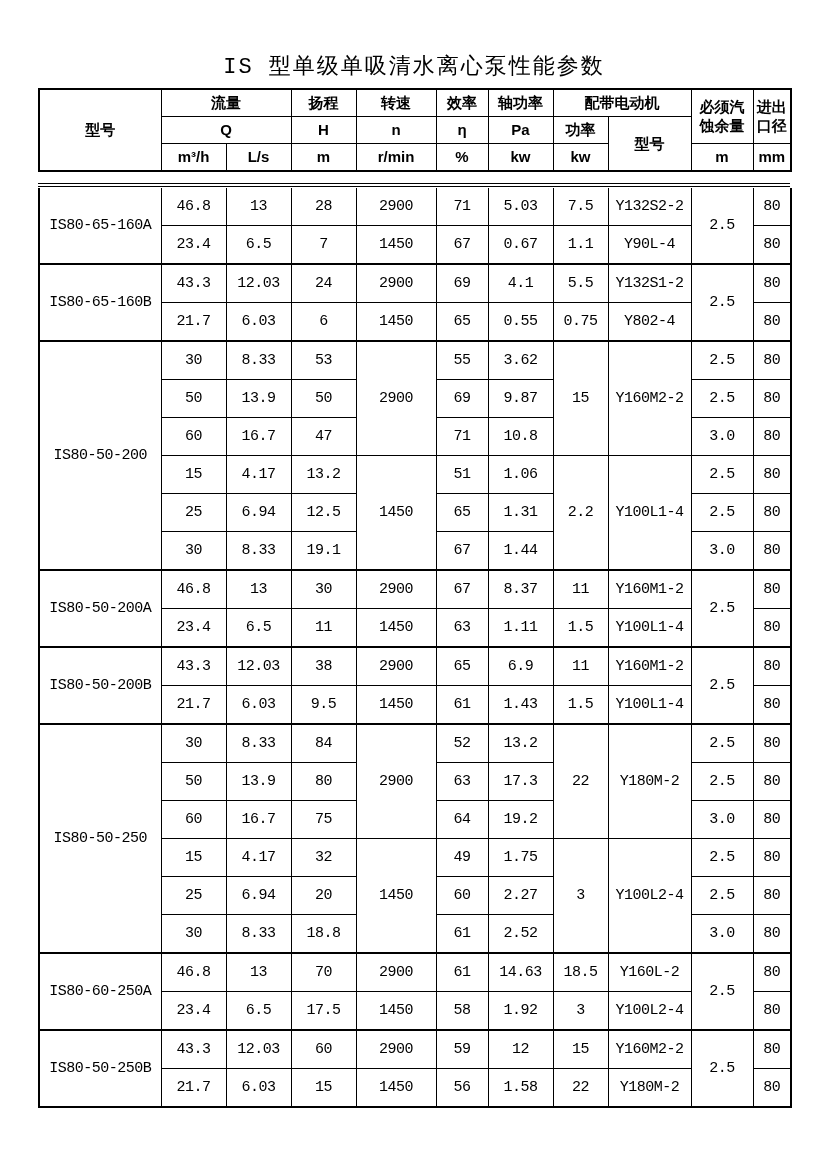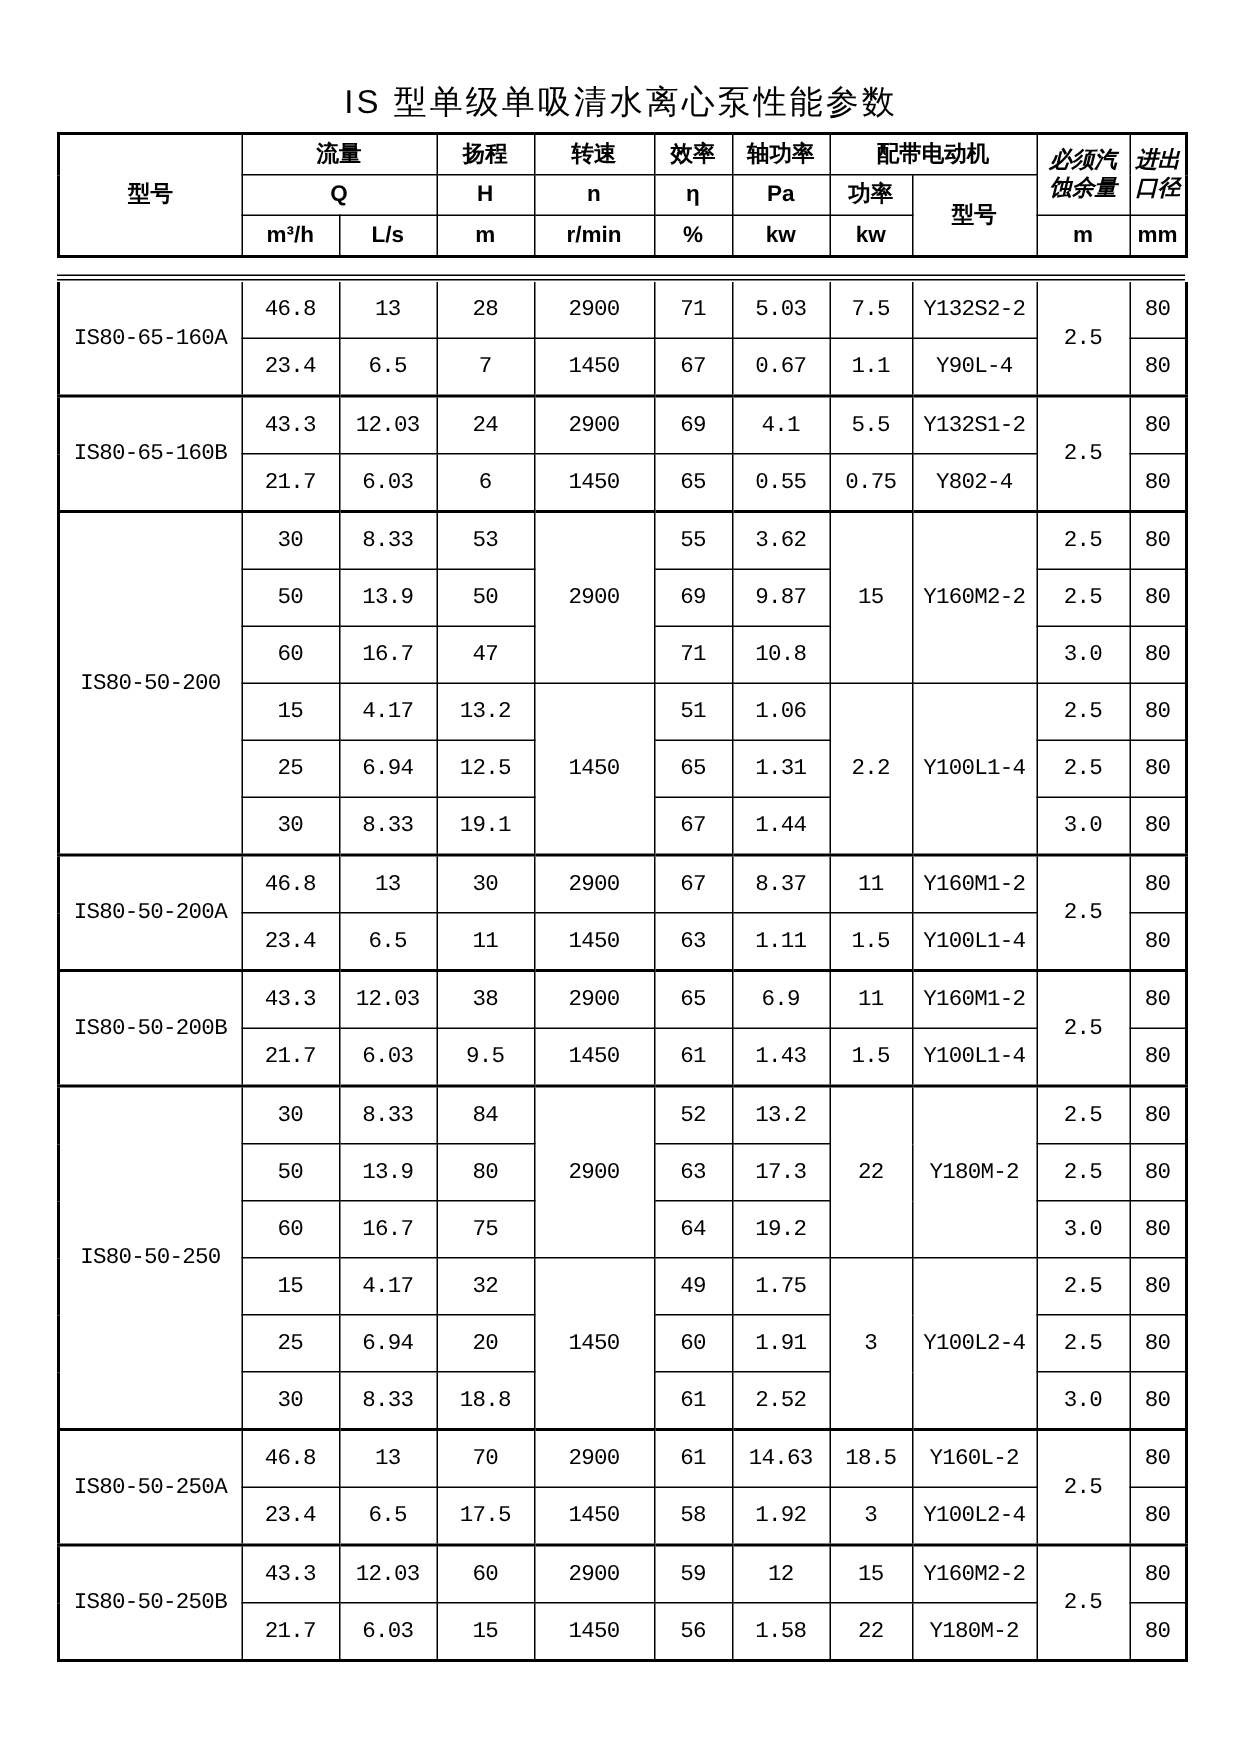--- a/index.html
+++ b/index.html
@@ -14,21 +14,21 @@
     box-sizing: border-box;
     width: 826px;
     height: 1165px;
     padding: 54px 36px 0 38px;
     background: #ffffff;
     color: #000000;
   }
   .doc-title {
     width: 752px;
     text-align: center;
-    font-family: Liberation Sans, sans-serif;
+    font-family: Liberation Mono, monospace;
     font-size: 22px;
     letter-spacing: 2px;
     color: #000;
     height: 28px;
     line-height: 28px;
     margin-bottom: 6px;
     white-space: nowrap;
   }
   table {
     border-collapse: collapse;
@@ -55,21 +55,21 @@
     border: 1px solid #000;
     text-align: center;
     vertical-align: middle;
     font-family: "Liberation Sans", "DejaVu Sans", sans-serif;
     font-weight: bold;
     font-size: 15px;
     height: 26px;
     padding: 0;
     line-height: 1.15;
   }
-  .two-line div { line-height: 1.25; font-style: italic; }
+  .two-line div { line-height: 1.25; }
 
   
   .dbl-rule {
     width: 752px;
     height: 2px;
     margin-top: 11px;
     border-top: 1px solid #000;
     border-bottom: 1px solid #000;
   }
 
@@ -372,35 +372,35 @@
           <td rowspan="3">3</td>
           <td rowspan="3">Y100L2-4</td>
           <td>2.5</td>
           <td>80</td>
         </tr>
         <tr>
           <td>25</td>
           <td>6.94</td>
           <td>20</td>
           <td>60</td>
-          <td>1.91</td>
+          <td>2.27</td>
           <td>2.5</td>
           <td>80</td>
         </tr>
         <tr>
           <td>30</td>
           <td>8.33</td>
           <td>18.8</td>
           <td>61</td>
           <td>2.52</td>
           <td>3.0</td>
           <td>80</td>
         </tr>
         <tr class="sec">
-          <td rowspan="2">IS80-50-250A</td>
+          <td rowspan="2">IS80-60-250A</td>
           <td>46.8</td>
           <td>13</td>
           <td>70</td>
           <td>2900</td>
           <td>61</td>
           <td>14.63</td>
           <td>18.5</td>
           <td>Y160L-2</td>
           <td rowspan="2">2.5</td>
           <td>80</td>

